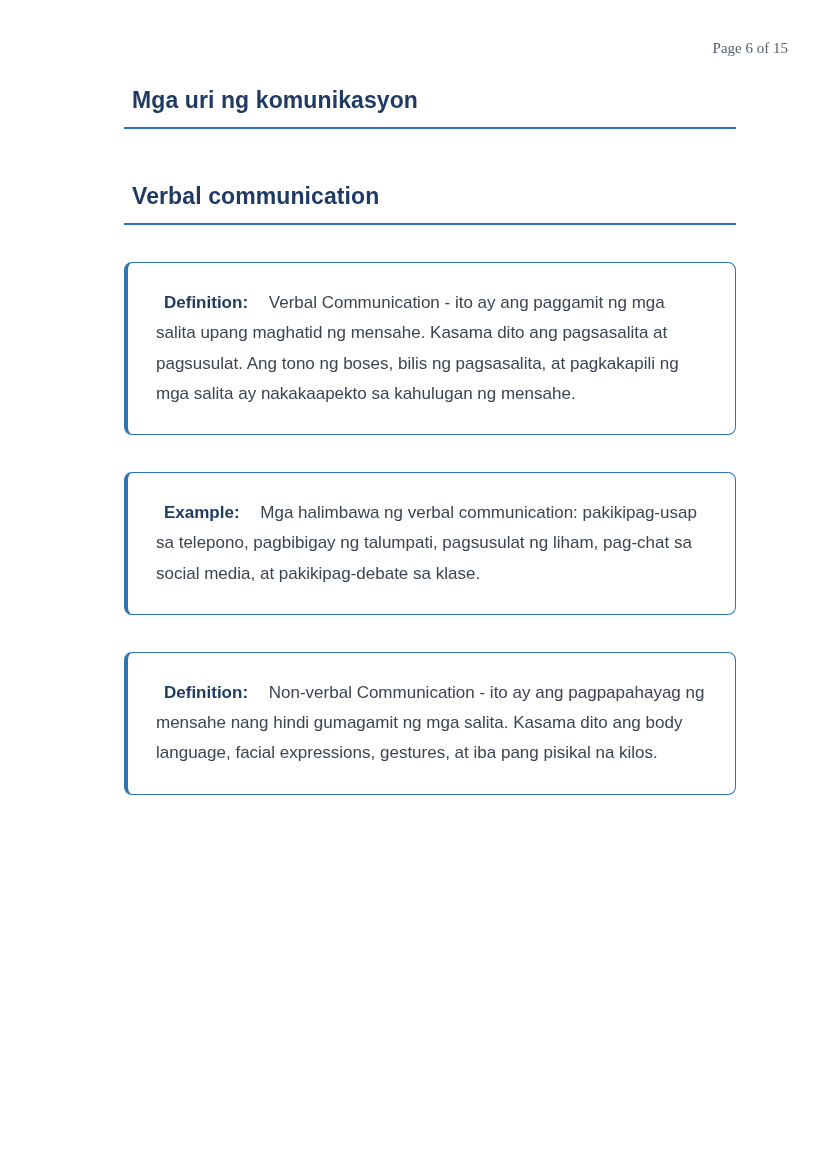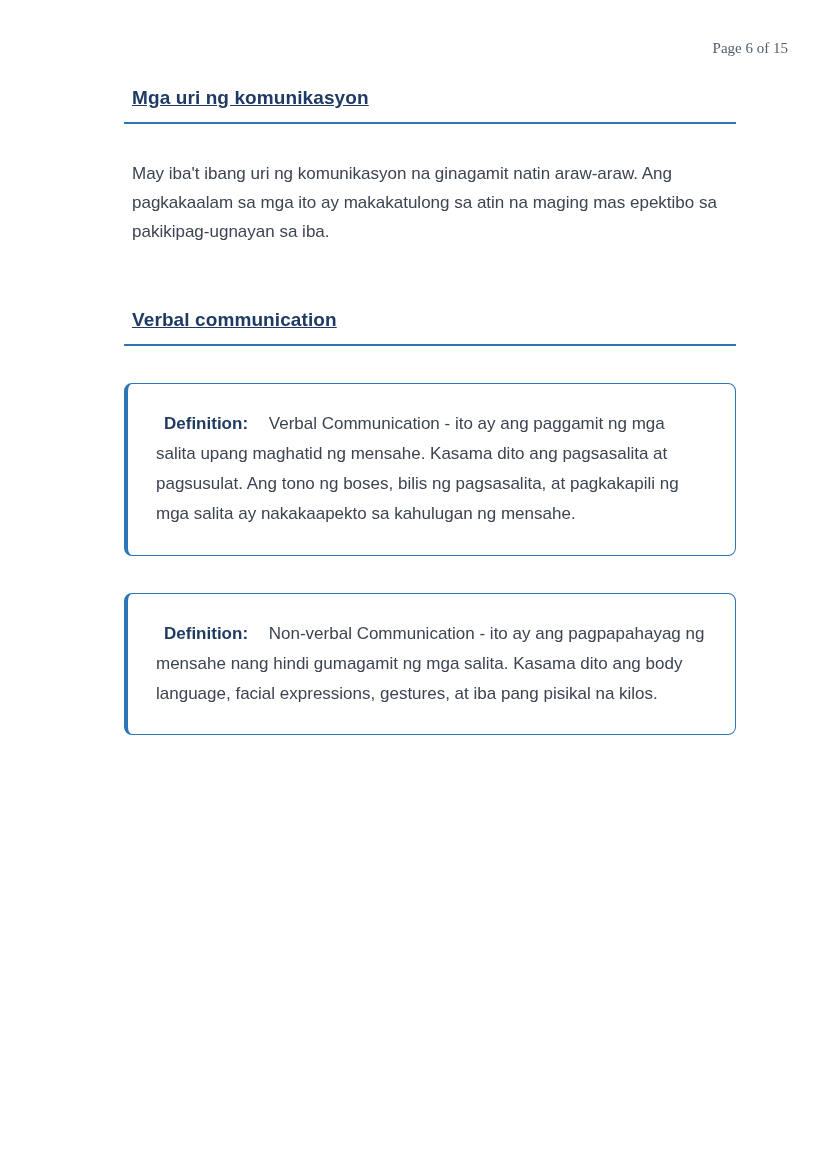--- a/index.html
+++ b/index.html
@@ -20,27 +20,26 @@
     top: 16px;
     right: 48px;
     font-family: "Liberation Serif", "DejaVu Serif", serif;
     font-size: 15px;
     color: #55606d;
   }
   .content {
     padding: 0 100px;
   }
   h2.section-title {
-    font-size: 19px;
+    font-size: 23px;
     font-weight: 700;
     color: #1f3a63;
     padding-bottom: 13px;
     border-bottom: 2px solid #2e75b6;
     letter-spacing: 0.1px;
-    text-decoration: underline;
   }
   .title-first { margin-top: 55px; }
   .title-mid   { margin-top: 46px; }
   .title-after-box { margin-top: 36px; }
   p.body-text {
     margin-top: 27px;
     font-size: 17px;
     line-height: 1.72;
     color: #3d4451;
   }
@@ -73,28 +72,30 @@
 <body>
 
 <div class="page">
 
   <div class="page-number">Page 6 of 15</div>
 
   <div class="content">
 
     <h2 class="section-title title-first">Mga uri ng komunikasyon</h2>
 
-    <p class="body-text">May iba't ibang uri ng komunikasyon na ginagamit natin araw-araw. Ang pagkakaalam sa mga ito ay makakatulong sa atin na maging mas epektibo sa pakikipag-ugnayan sa iba.</p>
 
     <h2 class="section-title title-mid">Verbal communication</h2>
 
     <div class="callout-box">
       <strong>Definition:</strong><span> Verbal Communication - ito ay ang paggamit ng mga salita upang maghatid ng mensahe. Kasama dito ang pagsasalita at pagsusulat. Ang tono ng boses, bilis ng pagsasalita, at pagkakapili ng mga salita ay nakakaapekto sa kahulugan ng mensahe.</span>
     </div>
 
+    <div class="callout-box">
+      <strong>Example:</strong><span> Mga halimbawa ng verbal communication: pakikipag-usap sa telepono, pagbibigay ng talumpati, pagsusulat ng liham, pag-chat sa social media, at pakikipag-debate sa klase.</span>
+    </div>
 
 
     <div class="callout-box">
       <strong>Definition:</strong><span> Non-verbal Communication - ito ay ang pagpapahayag ng mensahe nang hindi gumagamit ng mga salita. Kasama dito ang body language, facial expressions, gestures, at iba pang pisikal na kilos.</span>
     </div>
 
 
   </div>
 
 

